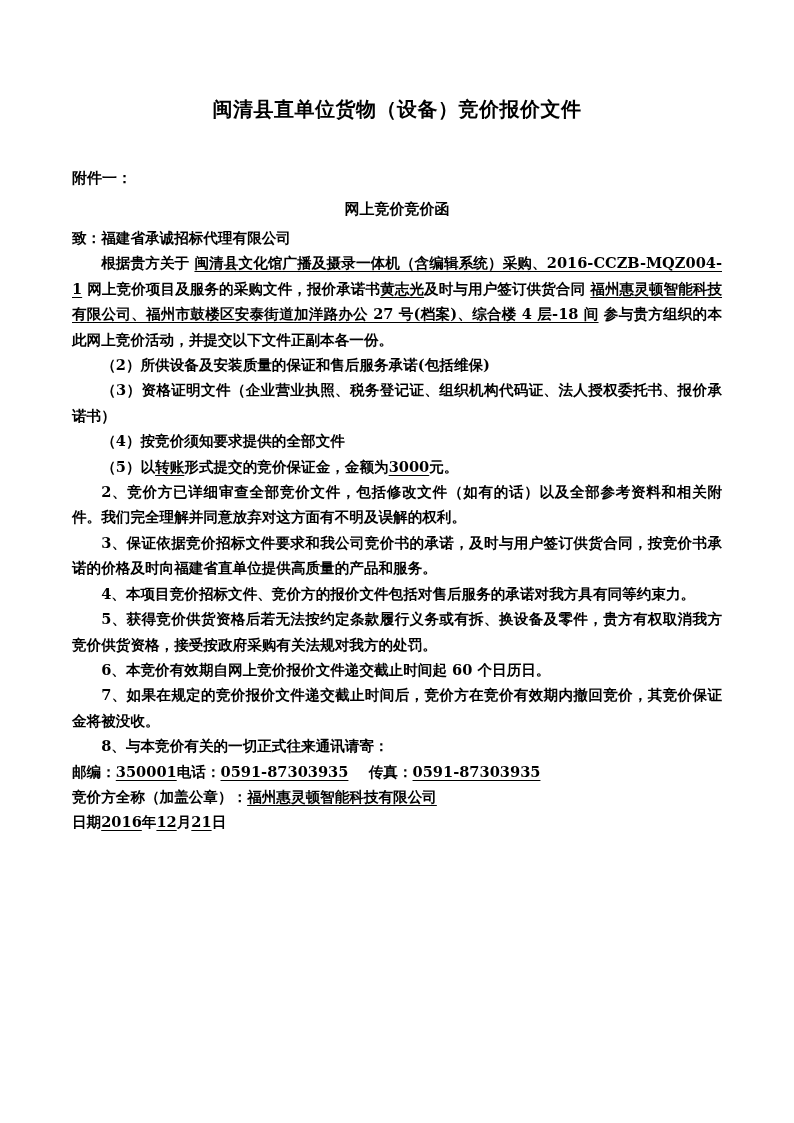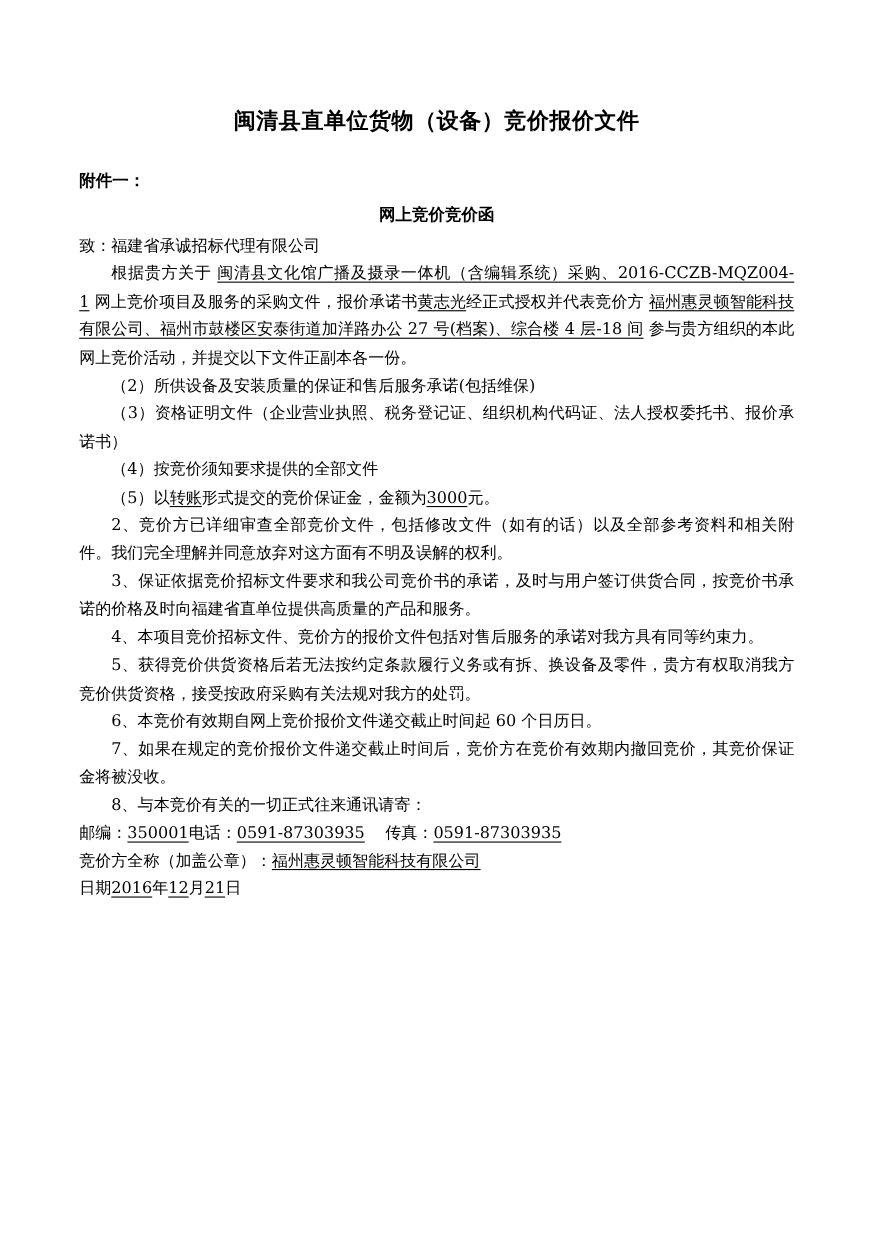--- a/index.html
+++ b/index.html
@@ -25,36 +25,36 @@
     font-size: 20px;
     font-weight: bold;
     letter-spacing: 0.5px;
     margin-top: 18px;
     margin-bottom: 0;
     font-family: "DejaVu Serif", "Liberation Serif", serif;
   }
   .attach-label {
     font-size: 15px;
     font-weight: bold;
-    margin-top: 32px;
+    margin-top: 46px;
     font-family: Liberation Serif, serif;
   }
   .sub-title {
     text-align: center;
     font-size: 15px;
     font-weight: bold;
     margin-top: 12px;
     margin-bottom: 6px;
     font-family: "DejaVu Serif", "Liberation Serif", serif;
   }
   .body-text {
     font-size: 14.6px;
     line-height: 25.4px;
     font-family: "DejaVu Serif", "Liberation Serif", serif;
-    font-weight: normal;
+    font-weight: bold;
     text-align: justify;
   }
   p.para {
     margin: 0;
   }
   p.indent {
     text-indent: 2em;
   }
   .u {
     text-decoration: underline;
@@ -77,21 +77,21 @@
   <h1 class="doc-title">闽清县直单位货物（设备）竞价报价文件</h1>
 
   <div class="attach-label">附件一：</div>
 
   <div class="sub-title">网上竞价竞价函</div>
 
   <div class="body-text">
 
     <p class="para"><span>致：</span><span>福建省承诚招标代理有限公司</span></p>
 
-    <p class="para indent"><span>根据贵方关于</span>&nbsp;<span class="u">闽清县文化馆广播及摄录一体机（含编辑系统）采购、2016-CCZB-MQZ004-1</span>&nbsp;<span>网上竞价项目及服务的采购文件，报价承诺书</span><span class="u-sp">黄志光</span><span>经正式授权并代表竞价方</span>&nbsp;<span class="u">福州惠灵顿智能科技有限公司、福州市鼓楼区安泰街道加洋路办公 27 号(档案)、综合楼 4 层-18 间</span>&nbsp;<span>参与贵方组织的本此网上竞价活动，并提交以下文件正副本各一份。</span></p>
+    <p class="para indent"><span>根据贵方关于</span>&nbsp;<span class="u">闽清县文化馆广播及摄录一体机（含编辑系统）采购、2016-CCZB-MQZ004-1</span>&nbsp;<span>网上竞价项目及服务的采购文件，报价承诺书</span><span class="u-sp">黄志光</span><span>及时与用户签订供货合同</span>&nbsp;<span class="u">福州惠灵顿智能科技有限公司、福州市鼓楼区安泰街道加洋路办公 27 号(档案)、综合楼 4 层-18 间</span>&nbsp;<span>参与贵方组织的本此网上竞价活动，并提交以下文件正副本各一份。</span></p>
 
     <p class="para indent">（2）所供设备及安装质量的保证和售后服务承诺(包括维保)</p>
     <p class="para indent">（3）资格证明文件（企业营业执照、税务登记证、组织机构代码证、法人授权委托书、报价承诺书）</p>
     <p class="para indent">（4）按竞价须知要求提供的全部文件</p>
 
     <p class="para indent"><span>（5）以</span><span class="u-sp">转账</span><span>形式提交的竞价保证金，金额为</span><span class="u-sp">3000</span><span>元。</span></p>
 
 
     <p class="para indent">2、竞价方已详细审查全部竞价文件，包括修改文件（如有的话）以及全部参考资料和相关附件。我们完全理解并同意放弃对这方面有不明及误解的权利。</p>
     <p class="para indent">3、保证依据竞价招标文件要求和我公司竞价书的承诺，及时与用户签订供货合同，按竞价书承诺的价格及时向福建省直单位提供高质量的产品和服务。</p>

